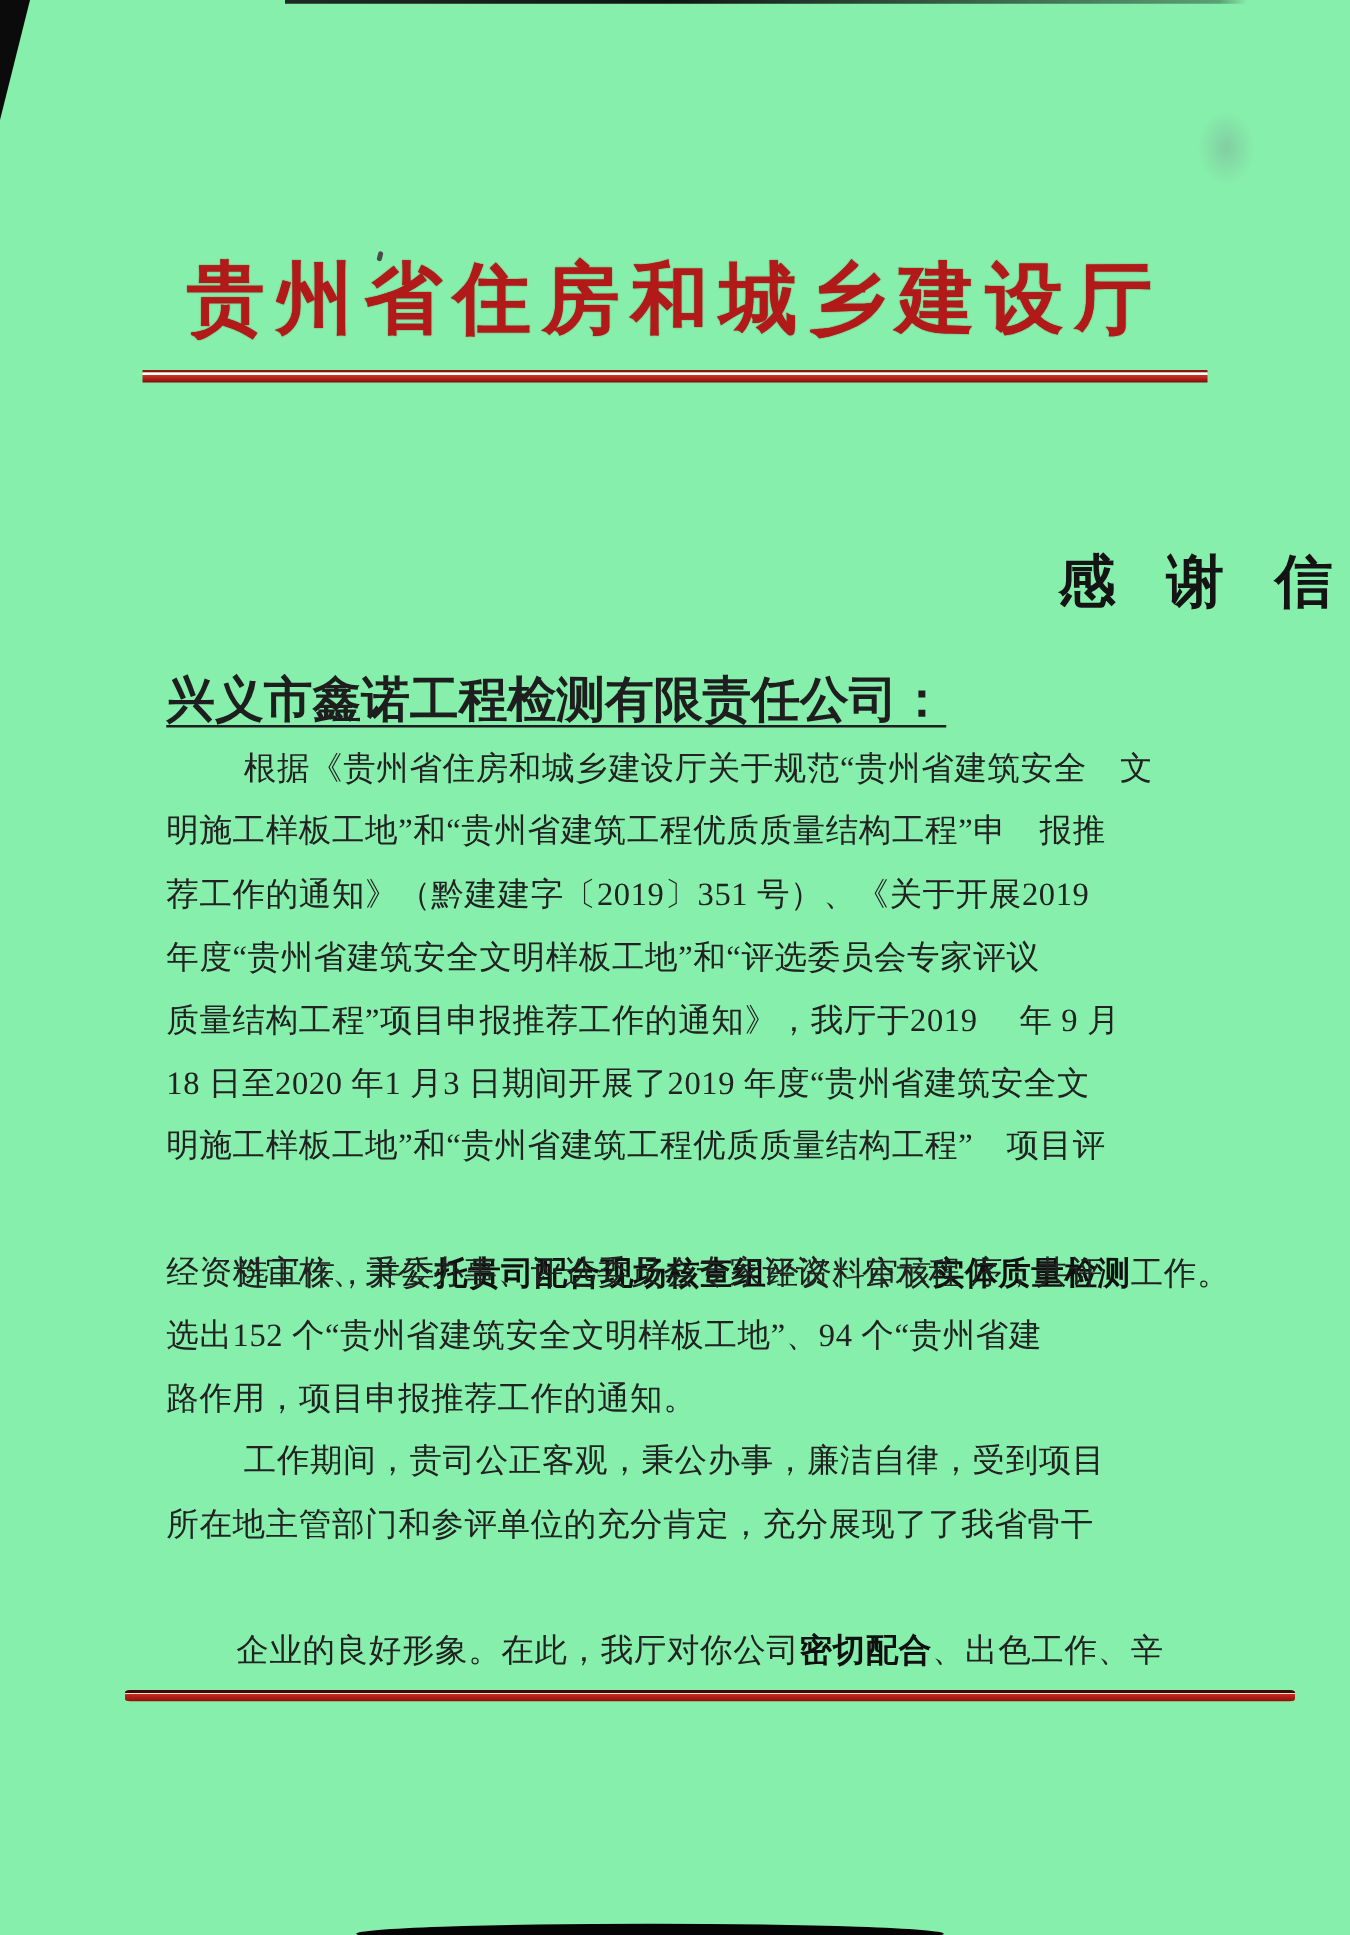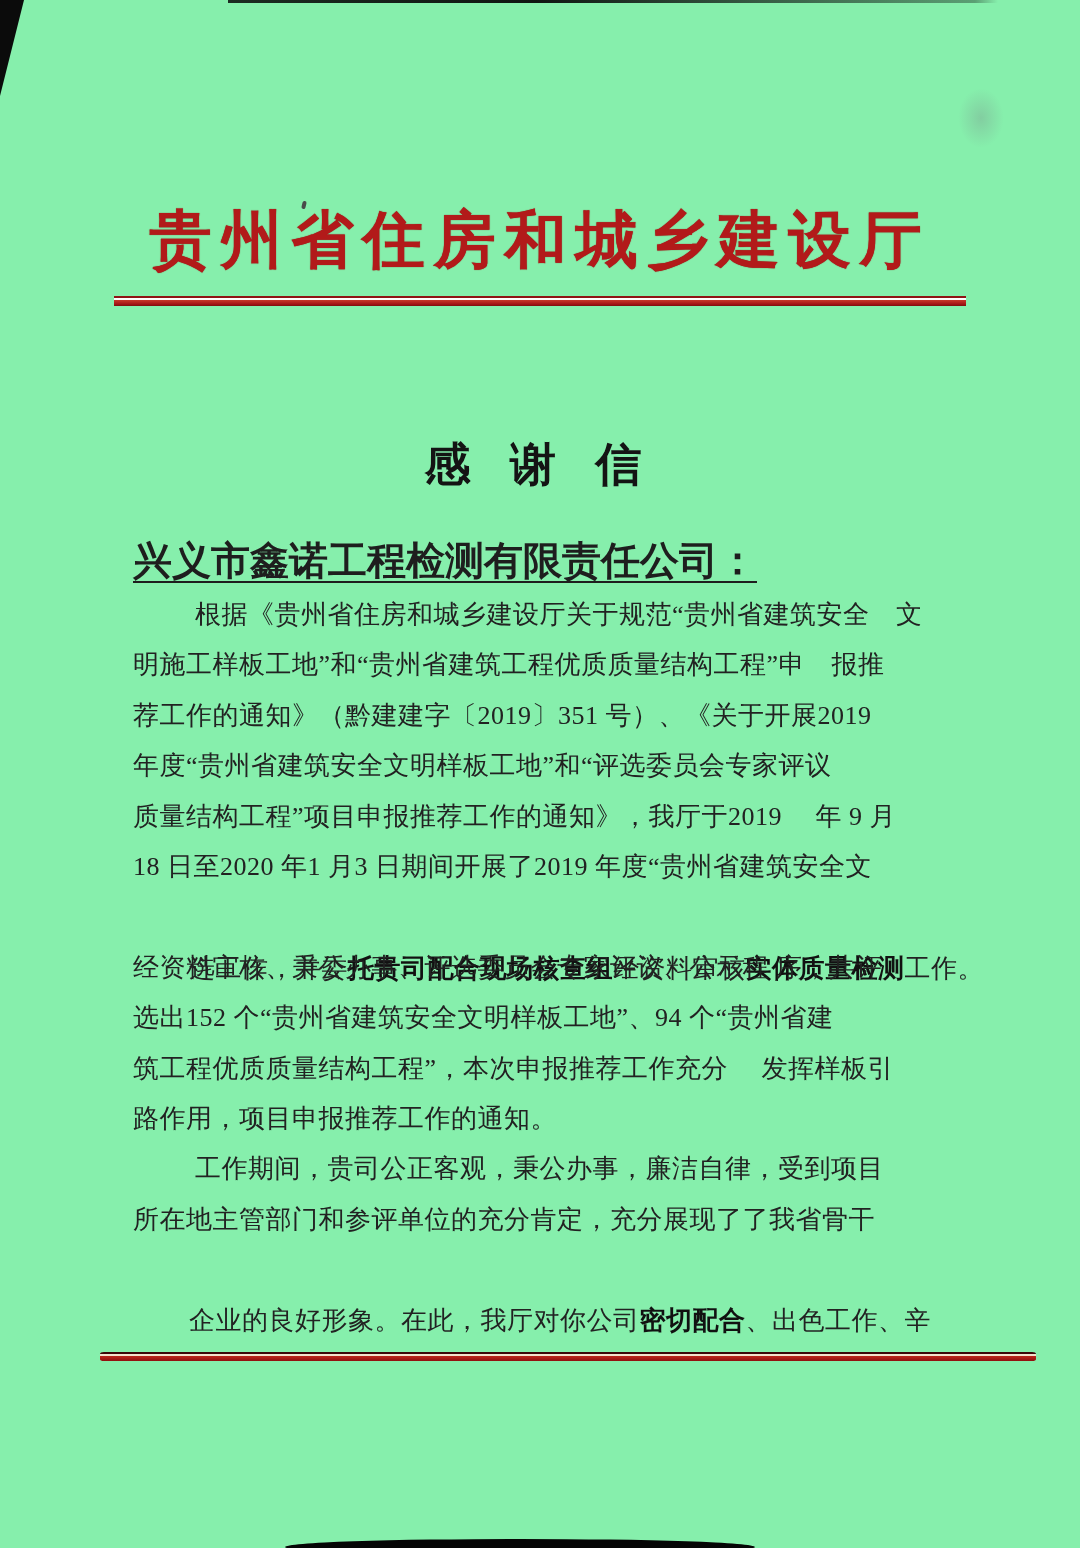--- a/index.html
+++ b/index.html
@@ -33,27 +33,27 @@
     width: 852px;
     margin: 10px auto 0;
   }
   .head-rule .thin  { height: 2px; background: #8e1414; }
   .head-rule .gap   { height: 2px; background: #fdfdfc; }
   .head-rule .thick { height: 6px; background: linear-gradient(180deg,#c8392a 0%, #a31414 70%, #7c0e0e 100%); }
 
   
   .letter-title {
     margin-top: 132px;
-    text-align: center;
+    text-align: right;
     font-size: 46px;
     line-height: 54px;
     font-weight: 700;
     letter-spacing: 14px;
     color: #141414;
-    font-family: Liberation Serif, serif;
+    font-family: Liberation Sans, sans-serif;
     white-space: pre;
   }
 
   
   .addressee {
     margin: 44px 0 0 133px;
     font-size: 39px;
     line-height: 50px;
     font-weight: 600;
     text-decoration: underline;
@@ -146,26 +146,26 @@
 
   <div class="letter-body">
 
     <div>
       <div class="ln ind">根据《贵州省住房和城乡建设厅关于规范“贵州省建筑安全　文</div>
       <div class="ln">明施工样板工地”和“贵州省建筑工程优质质量结构工程”申　报推</div>
       <div class="ln">荐工作的通知》（黔建建字〔2019〕351 号）、《关于开展2019</div>
       <div class="ln">年度“贵州省建筑安全文明样板工地”和“评选委员会专家评议</div>
       <div class="ln">质量结构工程”项目申报推荐工作的通知》，我厅于2019　 年 9 月</div>
       <div class="ln">18 日至2020 年1 月3 日期间开展了2019 年度“贵州省建筑安全文</div>
+      <div class="ln">明施工样板工地”和“贵州省建筑工程优质质量结构工程”　项目评</div>
       <div class="ln">
         <span>选工作，并委</span><span class="bd">托贵司配合现场核查组</span><span>经资料审核</span><span class="bd">实体质量检测</span><span>工作。</span>
       </div>
       <div class="ln">经资料审核、秉公办事、评选委员会专家评议、公示程 序，共评</div>
       <div class="ln">选出152 个“贵州省建筑安全文明样板工地”、94 个“贵州省建</div>
-      <div class="ln">筑工程优质质量结构工程”，本次申报推荐工作充分　 发挥样板引</div>
       <div class="ln">路作用，项目申报推荐工作的通知。</div>
     </div>
 
     <div>
       <div class="ln ind">工作期间，贵司公正客观，秉公办事，廉洁自律，受到项目</div>
       <div class="ln">所在地主管部门和参评单位的充分肯定，充分展现了了我省骨干</div>
       <div class="ln">
         <span>企业的良好形象。在此，我厅对你公司</span><span class="bd">密切配合</span><span>、出色工作、辛</span>
       </div>
     </div>

